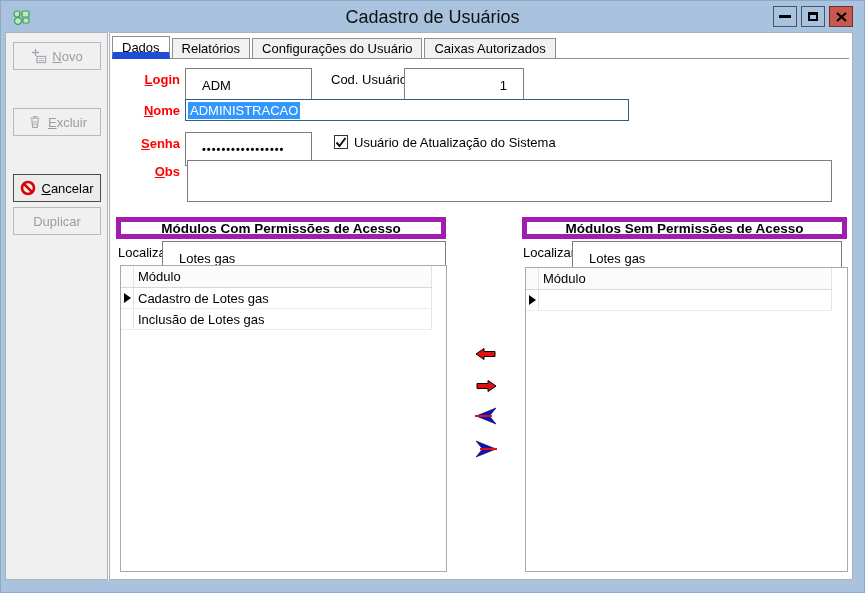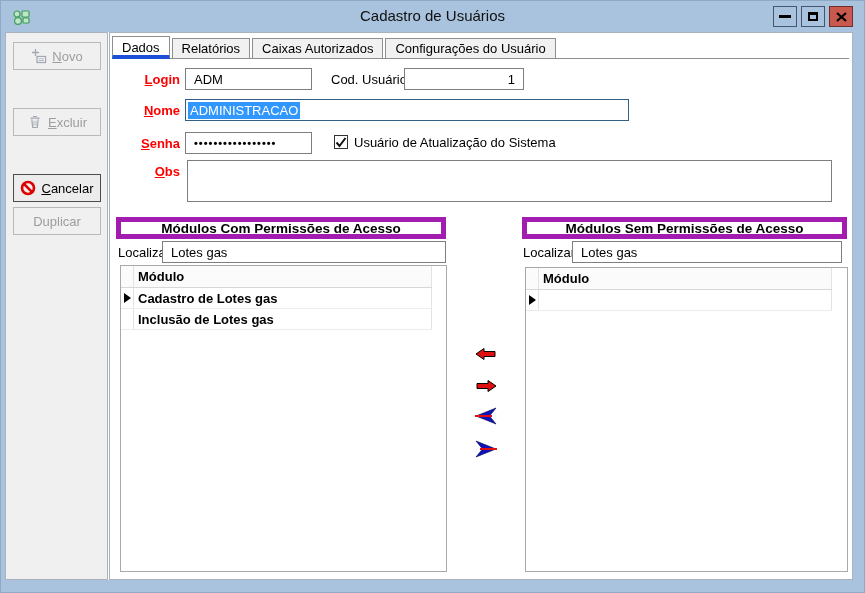--- a/index.html
+++ b/index.html
@@ -1,67 +1,67 @@
 <!DOCTYPE html>
 <html><head>
 <meta charset="utf-8">
 <style>
   html,body{margin:0;padding:0;background:#e8e8e8;font-family:"Liberation Sans",sans-serif;}
   *{box-sizing:border-box;}
   .window{position:relative;width:865px;height:593px;background:#a9c3de;border:1px solid #8fa9c4;font-family:"Liberation Sans",sans-serif;overflow:hidden;}
   
   .titlebar{position:absolute;left:0;top:0;width:100%;height:31px;}
   .app-icon{position:absolute;left:10px;top:6px;width:22px;height:20px;}
-  .title{position:absolute;left:0;top:6px;width:100%;text-align:center;font-size:15px;color:#101010;}
+  .title{position:absolute;left:0;top:6px;width:100%;text-align:center;font-size:18px;color:#101010;}
   .win-controls{position:absolute;right:11px;top:5px;display:flex;gap:4px;}
   .winbtn{width:24px;height:21px;border:1px solid #44566e;display:flex;align-items:center;justify-content:center;cursor:pointer;background:transparent;}
   .winbtn.close{background:#c9584e;border-color:#702f28;}
   .glyph-min{width:12px;height:3px;background:#000;}
   .glyph-max{width:10px;height:9px;border:2px solid #000;border-top-width:3px;background:transparent;}
   
   .body{position:absolute;left:4px;top:31px;right:11px;bottom:12px;background:#fff;}
   
   .sidebar{position:absolute;left:0;top:0;width:103px;height:100%;background:#f0f0f0;border:1px solid #a9b2bd;}
   .side-btn{position:absolute;left:7px;width:88px;height:28px;background:#f0f0f0;border:1px solid #b9b9b9;display:flex;align-items:center;justify-content:center;gap:5px;font-size:13px;color:#9d9d9d;font-family:"Liberation Sans",sans-serif;padding:0;cursor:default;}
   .side-btn.enabled{color:#000;border:1px solid #4c4c4c;background:#ececec;cursor:pointer;}
   .side-btn .u{text-decoration:underline;}
   .sb0{top:9px;} .sb1{top:42px;} .sb2{top:75px;} .sb3{top:108px;} .sb4{top:141px;} .sb5{top:174px;}
   .side-icon{width:16px;height:16px;flex:none;display:inline-flex;}
   
   .main{position:absolute;left:104px;top:0;right:0;bottom:0;background:#fff;border:1px solid #a9b2bd;}
   
   .tabbar{position:absolute;left:2px;top:3px;right:3px;height:23px;display:flex;align-items:flex-end;border-bottom:1px solid #8e8e8e;}
   .tab{height:20px;line-height:19px;padding:0 9px;font-size:13px;border:1px solid #8e8e8e;border-bottom:none;background:#f1f1f1;margin-right:2px;color:#000;cursor:pointer;white-space:nowrap;}
-  .tab.active{background:#fff;height:23px;line-height:22px;margin-bottom:-1px;border-bottom:4px solid #1d4ed8;}
+  .tab.active{background:#fff;height:23px;line-height:22px;margin-bottom:-1px;border-bottom:7px solid #1d4ed8;}
   
   .flabel{position:absolute;left:0;width:70px;text-align:right;color:#f00;font-weight:bold;font-size:13px;}
   .flabel .u{text-decoration:underline;}
   .plain-label{position:absolute;font-size:13px;color:#000;}
-  .tbox{position:absolute;height:22px;border:1px solid #7e7e7e;font-size:13px;padding:0 8px;background:#fff;color:#000;font-family:"Liberation Sans",sans-serif;}
+  .tbox{position:absolute;height:34px;border:1px solid #7e7e7e;font-size:13px;padding:0 16px;background:#fff;color:#000;font-family:"Liberation Sans",sans-serif;}
   .login-input{left:75px;top:35px;width:127px;}
   .cod-input{left:294px;top:35px;width:120px;text-align:right;}
   .nome-box{position:absolute;left:75px;top:66px;width:444px;height:22px;border:1px solid #2f5f85;background:#fff;display:flex;align-items:center;padding:0 2px;cursor:text;}
   .nome-box .sel{background:#3297fd;color:#fff;font-size:13px;padding:1px 2px;}
   .senha-input{left:75px;top:99px;width:127px;font-size:11px;font-weight:bold;letter-spacing:1px;}
   .checkbox{position:absolute;left:224px;top:102px;width:14px;height:14px;border:1px solid #333;background:#fff;display:flex;align-items:center;justify-content:center;cursor:pointer;}
   .cb-label{position:absolute;left:244px;top:102px;font-size:13px;color:#000;}
   .obs-area{position:absolute;left:77px;top:127px;width:645px;height:42px;border:1px solid #7e7e7e;resize:none;font-family:"Liberation Sans",sans-serif;font-size:13px;padding:2px 4px;}
   
   .panel-hdr{position:absolute;height:22px;border:5px solid #a21caf;display:flex;align-items:center;justify-content:center;font-weight:bold;font-size:13.5px;background:#fff;color:#000;}
   .lp-hdr{left:6px;top:184px;width:330px;}
   .rp-hdr{left:412px;top:184px;width:325px;}
   .lp-loc-label{left:8px;top:212px;}
   .rp-loc-label{left:413px;top:212px;}
   .lp-loc-input{left:52px;top:208px;width:284px;}
   .rp-loc-input{left:462px;top:208px;width:270px;}
   
   .grid{position:absolute;border:1px solid #a9a9a9;background:#fff;}
   .left-grid{left:10px;top:232px;width:327px;height:307px;}
   .right-grid{left:415px;top:234px;width:323px;height:305px;}
-  .gcol{position:absolute;left:0;top:0;font-weight:bold;}
+  .gcol{position:absolute;left:0;top:0;}
   .left-grid .gcol{width:311px;}
   .right-grid .gcol{width:306px;}
   .ghead{display:flex;height:22px;border-bottom:1px solid #d7d7d7;background:#fbfbfb;}
   .grow{display:flex;height:21px;border-bottom:1px solid #ececec;cursor:pointer;}
   .gind{width:13px;border-right:1px solid #e3e3e3;flex:none;display:flex;align-items:center;justify-content:center;}
   .gcell{flex:1;border-right:1px solid #e3e3e3;font-size:13px;padding-left:4px;display:flex;align-items:center;color:#000;white-space:nowrap;overflow:hidden;}
   .marker{width:0;height:0;border-left:7px solid #000;border-top:5px solid transparent;border-bottom:5px solid transparent;}
   
   .arrow{position:absolute;left:364px;width:24px;height:20px;cursor:pointer;background:transparent;border:none;padding:0;}
   .ar0{top:312px;} .ar1{top:344px;} .ar2{top:374px;} .ar3{top:407px;}
@@ -137,22 +137,22 @@
         </span>
         <span><span class="u">C</span><span>ancelar</span></span>
       </button>
     </div>
 
     <div class="main">
 
       <div class="tabbar">
         <span class="tab active">Dados</span>
         <span class="tab">Relatórios</span>
+        <span class="tab">Configurações do Usuário</span>
         <span class="tab">Caixas Autorizados</span>
-        <span class="tab">Configurações do Usuário</span>
       </div>
 
       <label class="flabel" style="top:39px;"><span class="u">L</span><span>ogin</span></label>
       <input class="tbox login-input" value="ADM" style="">
 
       <span class="plain-label" style="left:221px;top:39px;">Cod. Usuário</span>
       <input class="tbox cod-input" value="1" style="">
 
       <label class="flabel" style="top:70px;"><span class="u">N</span><span>ome</span></label>
       <div class="nome-box">

